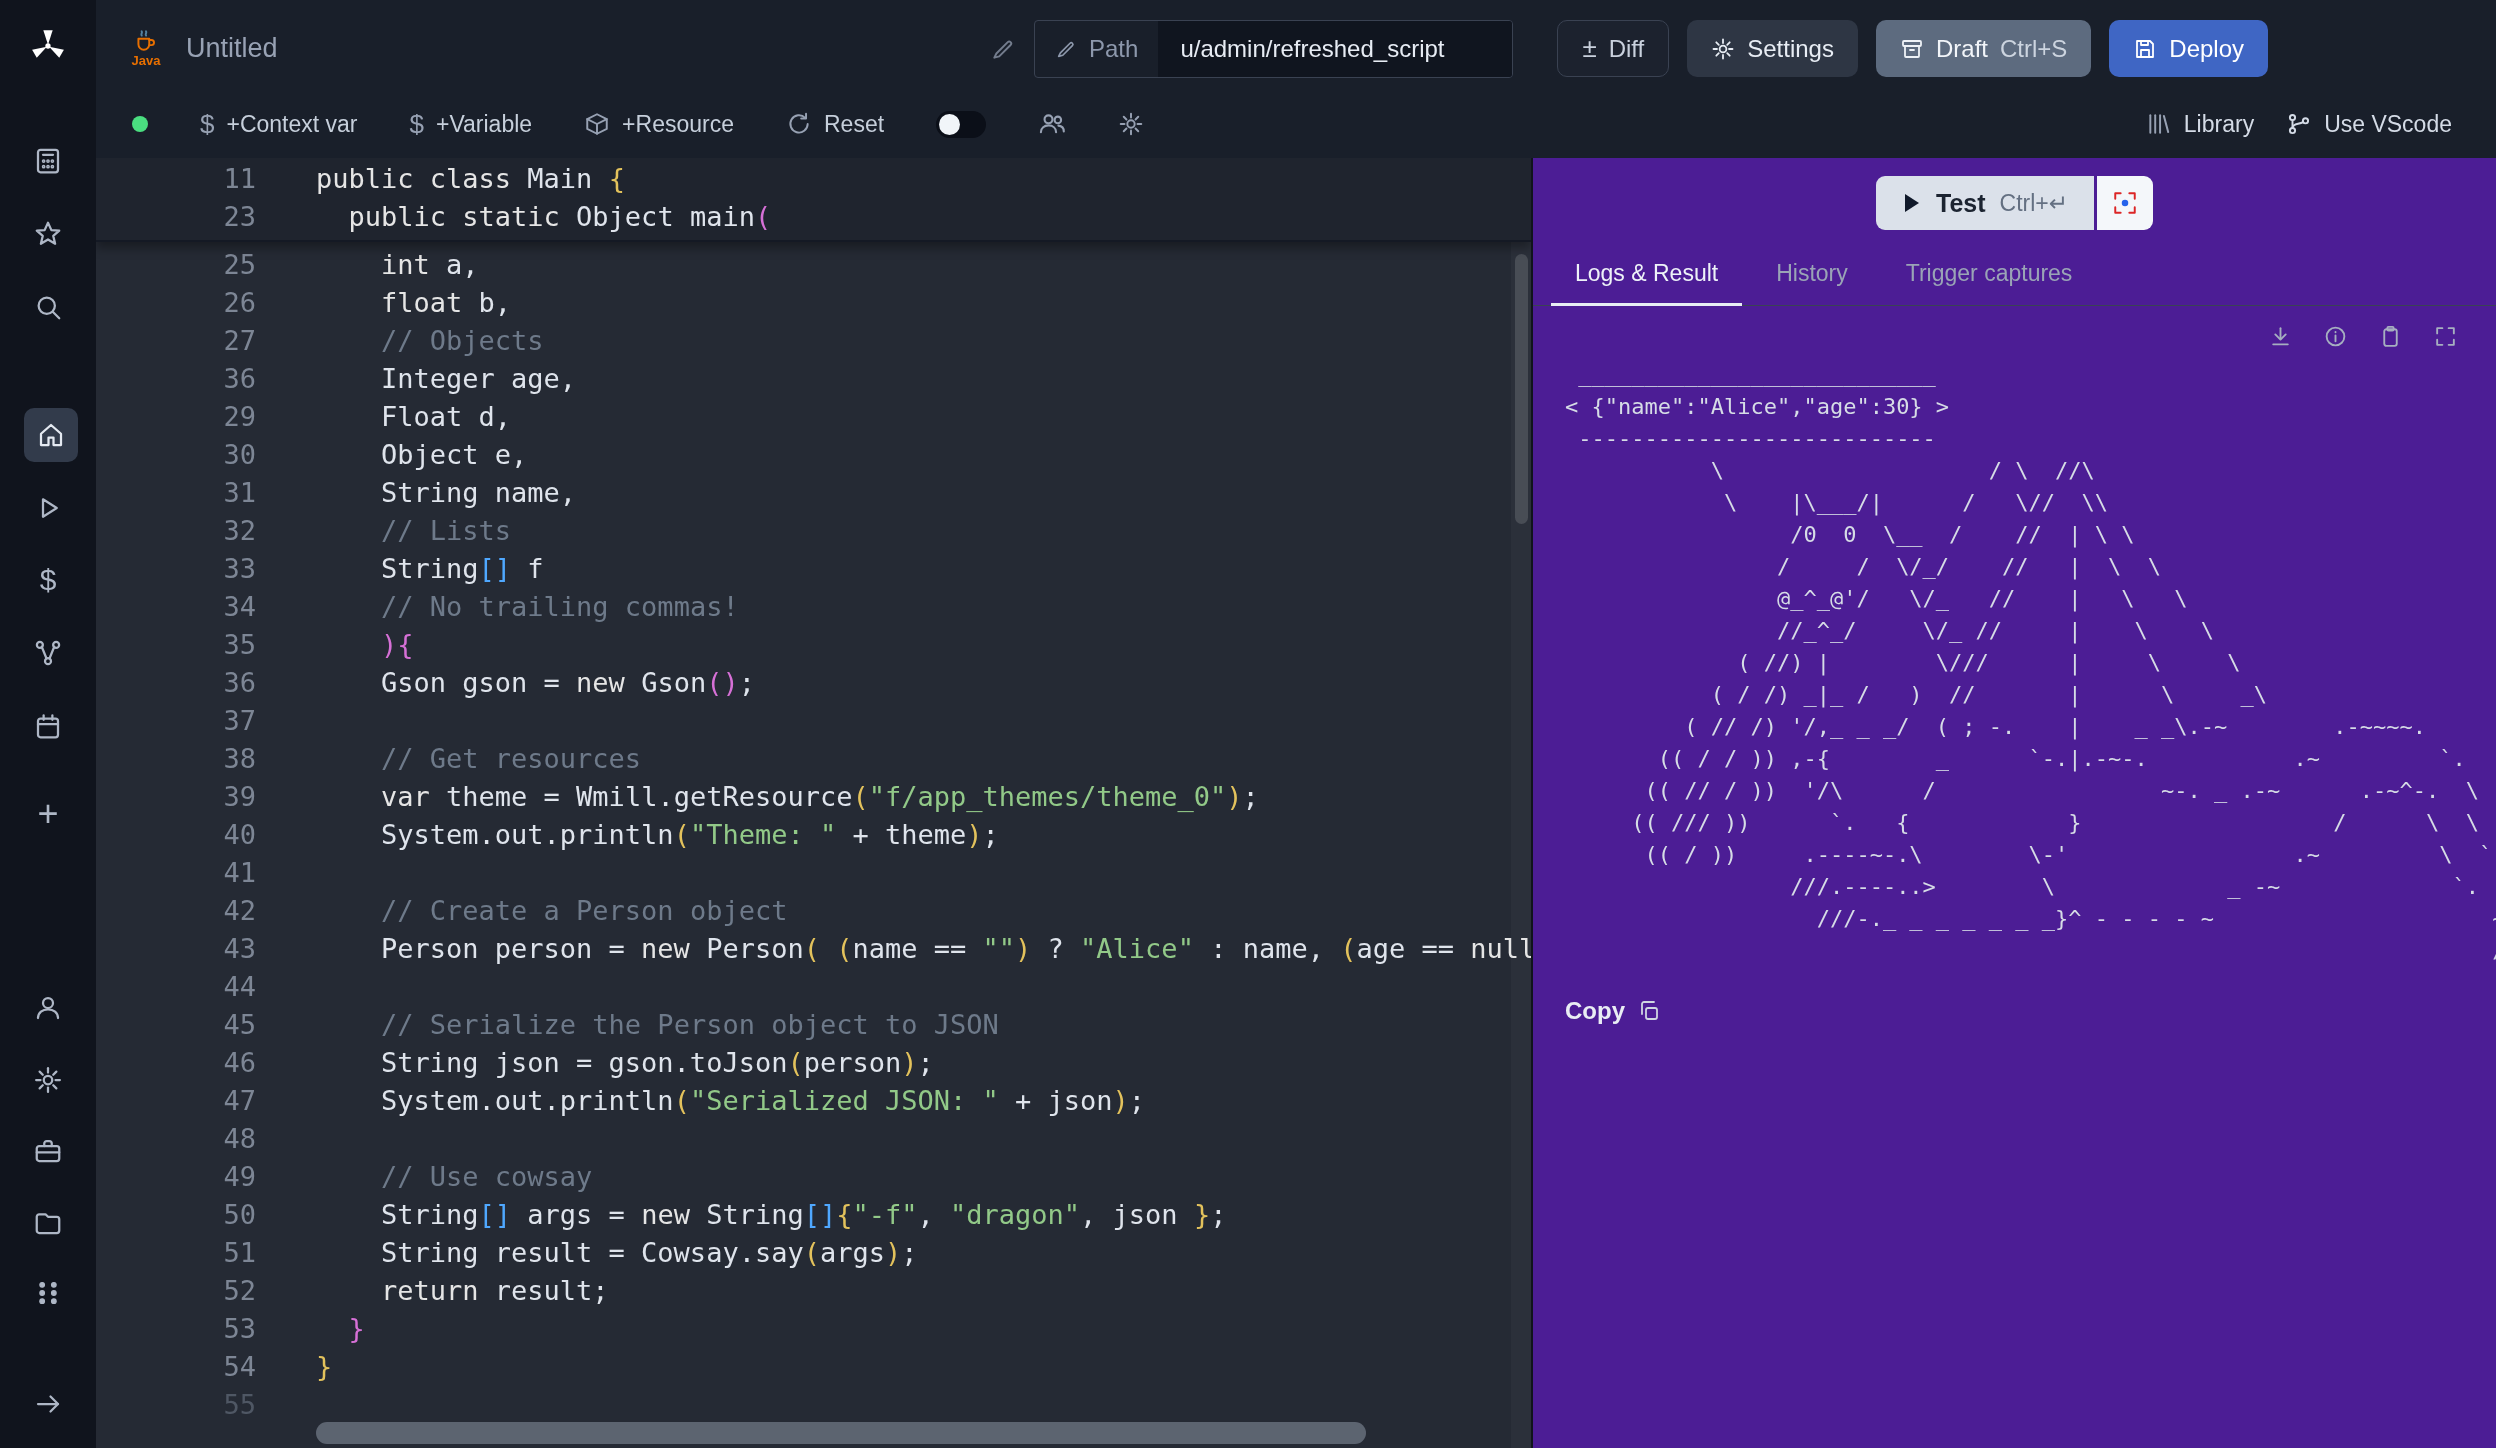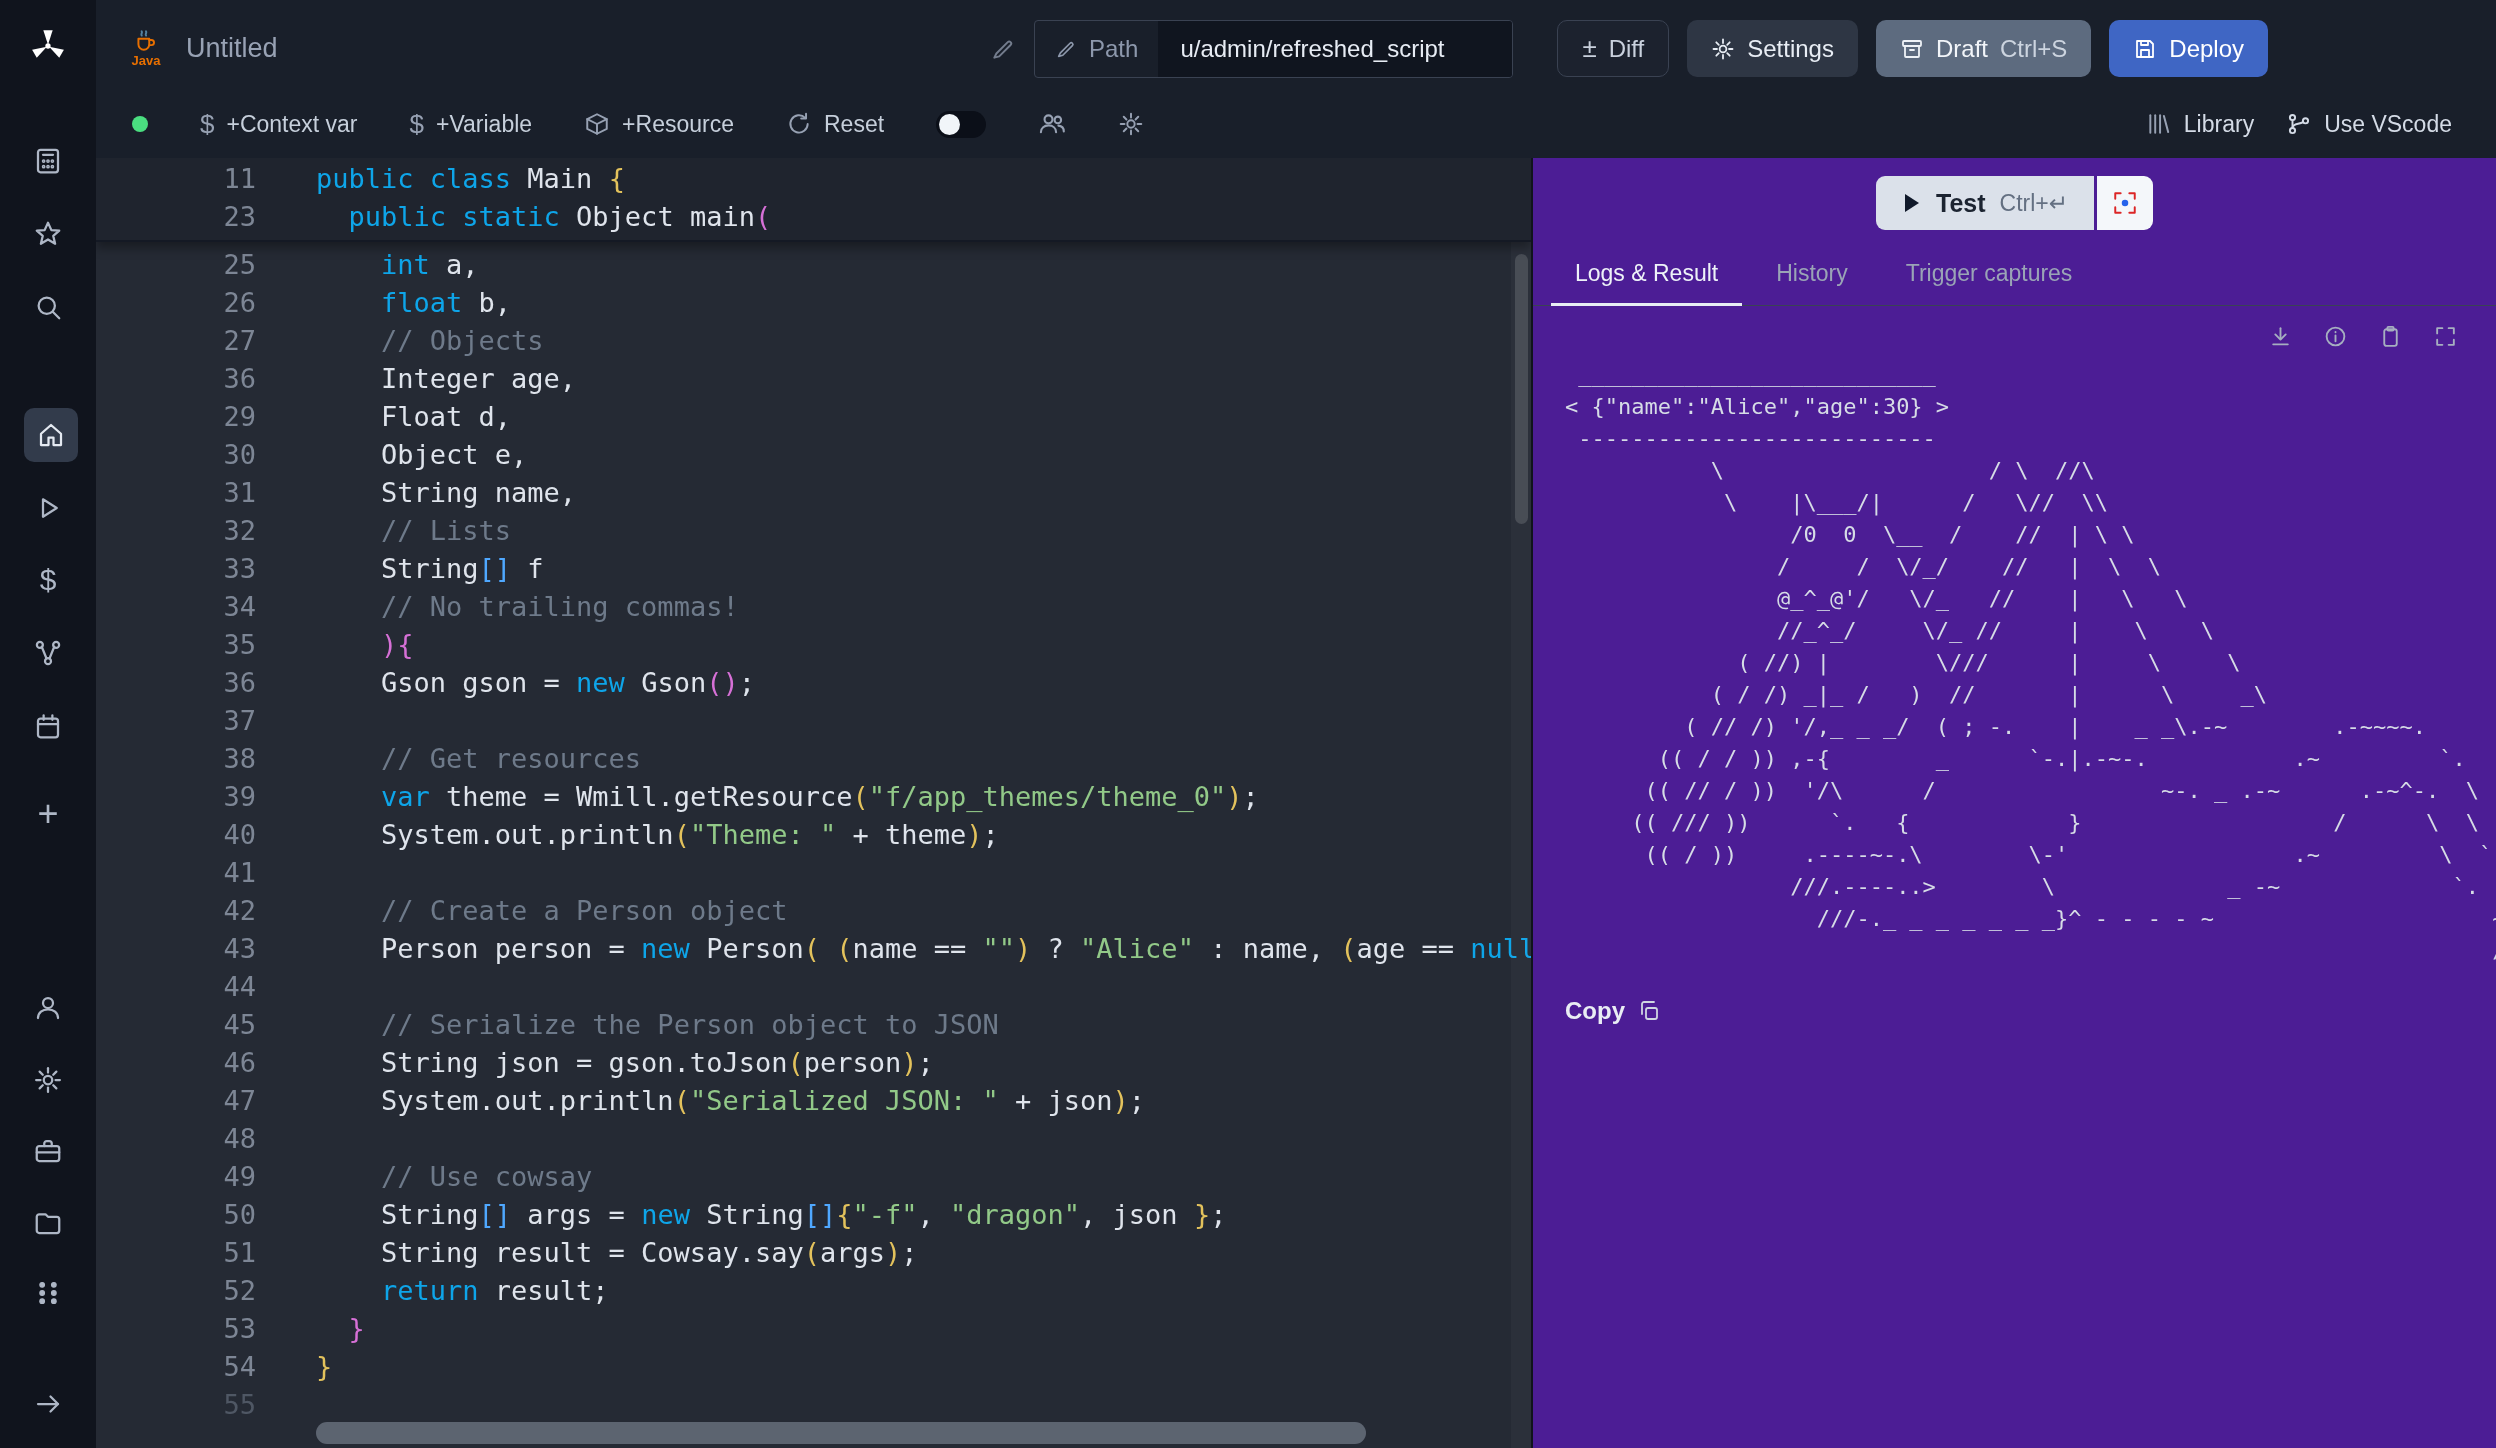--- a/index.html
+++ b/index.html
@@ -60,21 +60,21 @@
   
   .editor { width:1435px; flex:none; background:#252a34; position:relative; overflow:hidden;
             font-family:"DejaVu Sans Mono", monospace; }
   .code-line { display:flex; height:38px; line-height:38px; font-size:27px; white-space:pre; }
   .ln { flex:0 0 160px; text-align:right; color:#7d8695; }
   .ln.dim { color:#4f5764; }
   .codetxt { padding-left:60px; white-space:pre; color:#dfe4ec; }
   .sticky { position:absolute; top:0; left:0; right:0; background:#1f242e; padding:2px 0 4px;
             border-bottom:2px solid #141924; box-shadow:0 6px 10px rgba(0,0,0,.35); z-index:3; }
   .code-body { position:absolute; top:84px; left:0; right:0; padding-top:4px; }
-  .tk-kw { color:#0ea5e9; } .tk-cm { color:#6e7a8a; } .tk-st { color:#92c988; }
+  .tk-kw { color:#e5e5e5; } .tk-cm { color:#6e7a8a; } .tk-st { color:#92c988; }
   .tk-p1 { color:#e3c25c; } .tk-p2 { color:#d670d6; } .tk-p3 { color:#4fa8ff; } .tk-pl { color:#dfe4ec; }
   .hscroll { position:absolute; left:220px; bottom:4px; width:1050px; height:22px; border-radius:11px;
              background:#8a93a3; opacity:.55; }
   .vtrack { position:absolute; right:0; top:0; bottom:0; width:20px; background:rgba(255,255,255,0.03); }
   .vthumb { position:absolute; right:3px; top:96px; width:13px; height:270px; border-radius:7px;
             background:rgba(255,255,255,0.14); }
 
   
   .results { flex:1; background:#4c1d95; border-left:2px solid #10141c; overflow:hidden;
              display:flex; flex-direction:column; }

